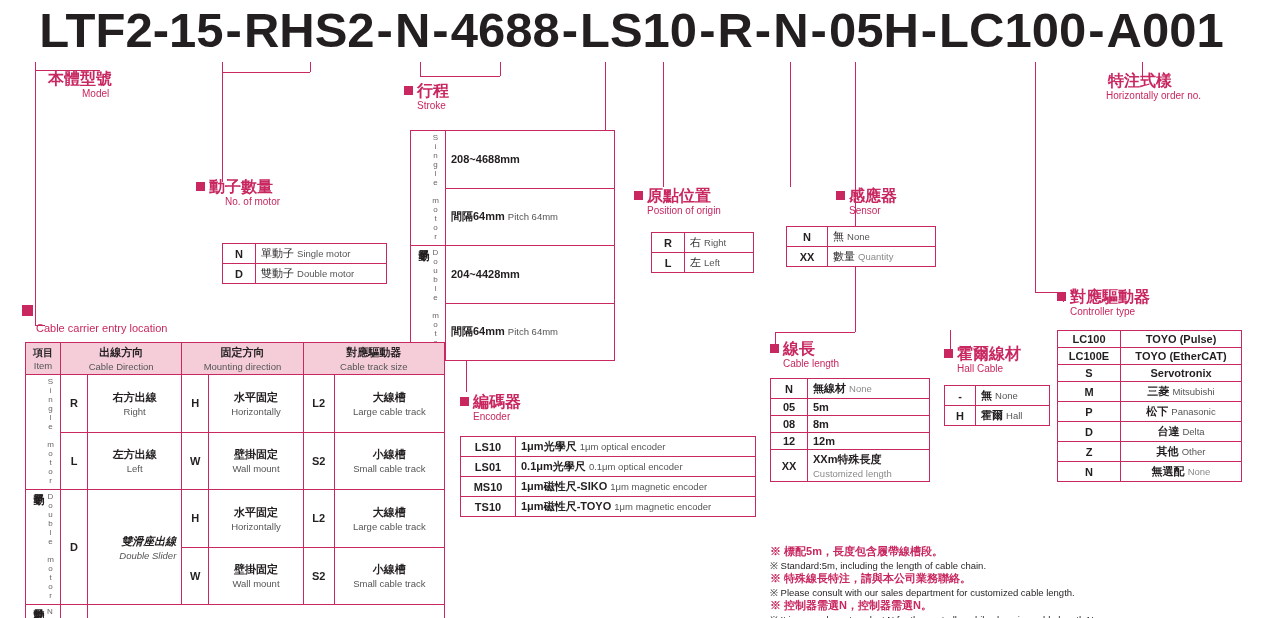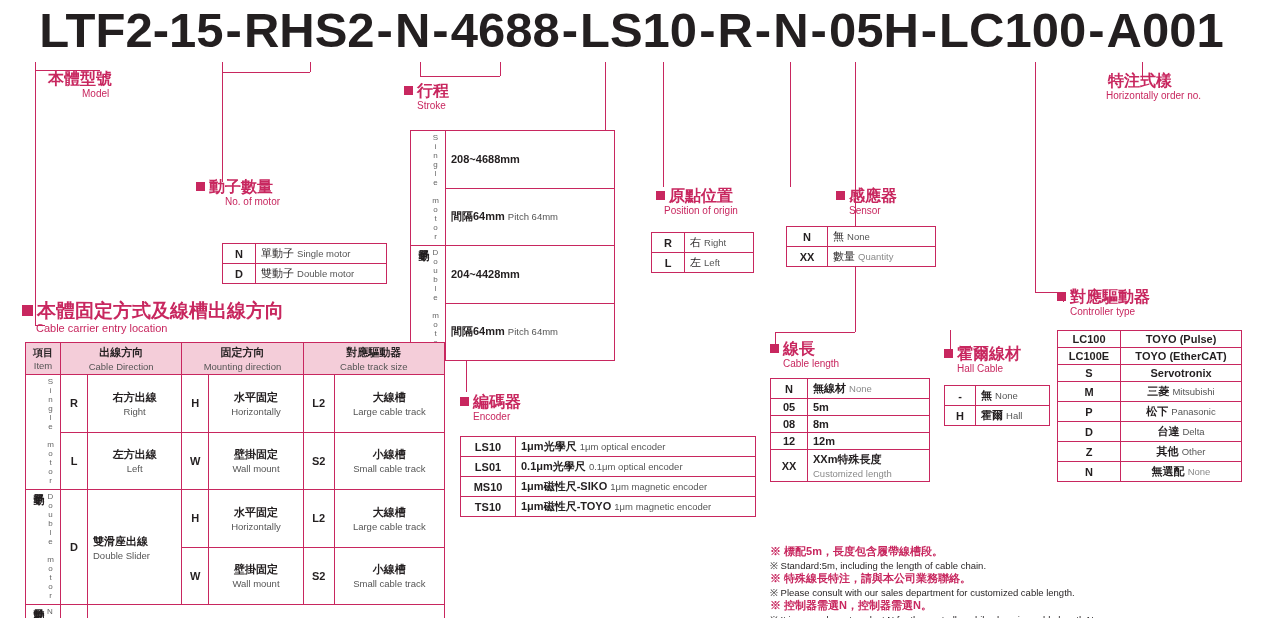--- a/index.html
+++ b/index.html
@@ -100,37 +100,37 @@
 <div class="hd" style="left:196px;top:178px;">
   <div class="zh"><span class="sq"></span><span>動子數量</span></div>
   <div class="en" style="margin-left:29px;">No. of motor</div>
 </div>
 
 <div class="hd" style="left:404px;top:82px;">
   <div class="zh"><span class="sq"></span><span>行程</span></div>
   <div class="en" style="margin-left:13px;">Stroke</div>
 </div>
 
-<div class="hd" style="left:651px;top:187px;text-align:center;">
+<div class="hd" style="left:634px;top:187px;">
   <div class="zh"><span class="sq"></span><span>原點位置</span></div>
   <div class="en" style="margin-left:13px;">Position of origin</div>
 </div>
 
 <div class="hd" style="left:836px;top:187px;">
   <div class="zh"><span class="sq"></span><span>感應器</span></div>
   <div class="en" style="margin-left:13px;">Sensor</div>
 </div>
 
 <div class="hd" style="left:1108px;top:72px;">
   <div class="zh"><span>特注式樣</span></div>
   <div class="en" style="margin-left:-2px;">Horizontally order no.</div>
 </div>
 
 <div class="hd big" style="left:22px;top:300px;">
-  <div class="zh"><span class="sq" style="width:11px;height:11px;"></span><span>本體固定方式及線槽出線方向</span></div>
+  <div class="zh"><span class="sq" style="width:11px;height:11px;"></span></div>
   <div class="en" style="margin-left:14px;">Cable carrier entry location</div>
 </div>
 
 <div class="hd" style="left:460px;top:393px;">
   <div class="zh"><span class="sq"></span><span>編碼器</span></div>
   <div class="en" style="margin-left:13px;">Encoder</div>
 </div>
 
 <div class="hd" style="left:770px;top:340px;">
   <div class="zh"><span class="sq"></span><span>線長</span></div>
@@ -244,21 +244,21 @@
     <td style="text-align:center;"><b>壁掛固定</b><br><span class="en-sm">Wall mount</span></td>
     <td class="k">S2</td>
     <td style="text-align:center;"><b>小線槽</b><br><span class="en-sm">Small cable track</span></td>
   </tr>
 
   <tr>
     <td rowspan="2" class="vcell">
       <span class="vert">雙動子</span><span class="vert s">Double motor</span>
     </td>
     <td rowspan="2" class="k">D</td>
-    <td rowspan="2" style="text-align:left;"><b>雙滑座出線</b><br><span class="en-sm">Double Slider</span></td>
+    <td rowspan="2" style="text-align:right;font-style:italic;"><b>雙滑座出線</b><br><span class="en-sm">Double Slider</span></td>
     <td class="k">H</td>
     <td style="text-align:center;"><b>水平固定</b><br><span class="en-sm">Horizontally</span></td>
     <td class="k">L2</td>
     <td style="text-align:center;"><b>大線槽</b><br><span class="en-sm">Large cable track</span></td>
   </tr>
   <tr>
     <td class="k">W</td>
     <td style="text-align:center;"><b>壁掛固定</b><br><span class="en-sm">Wall mount</span></td>
     <td class="k">S2</td>
     <td style="text-align:center;"><b>小線槽</b><br><span class="en-sm">Small cable track</span></td>

